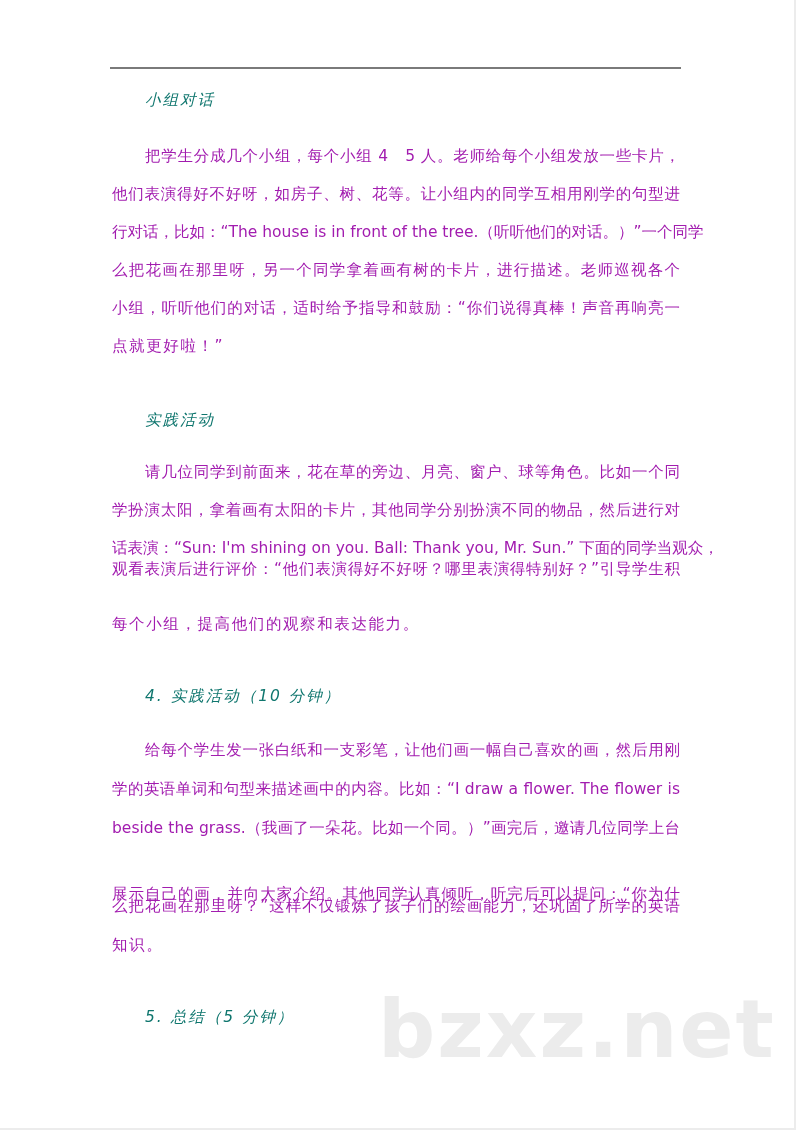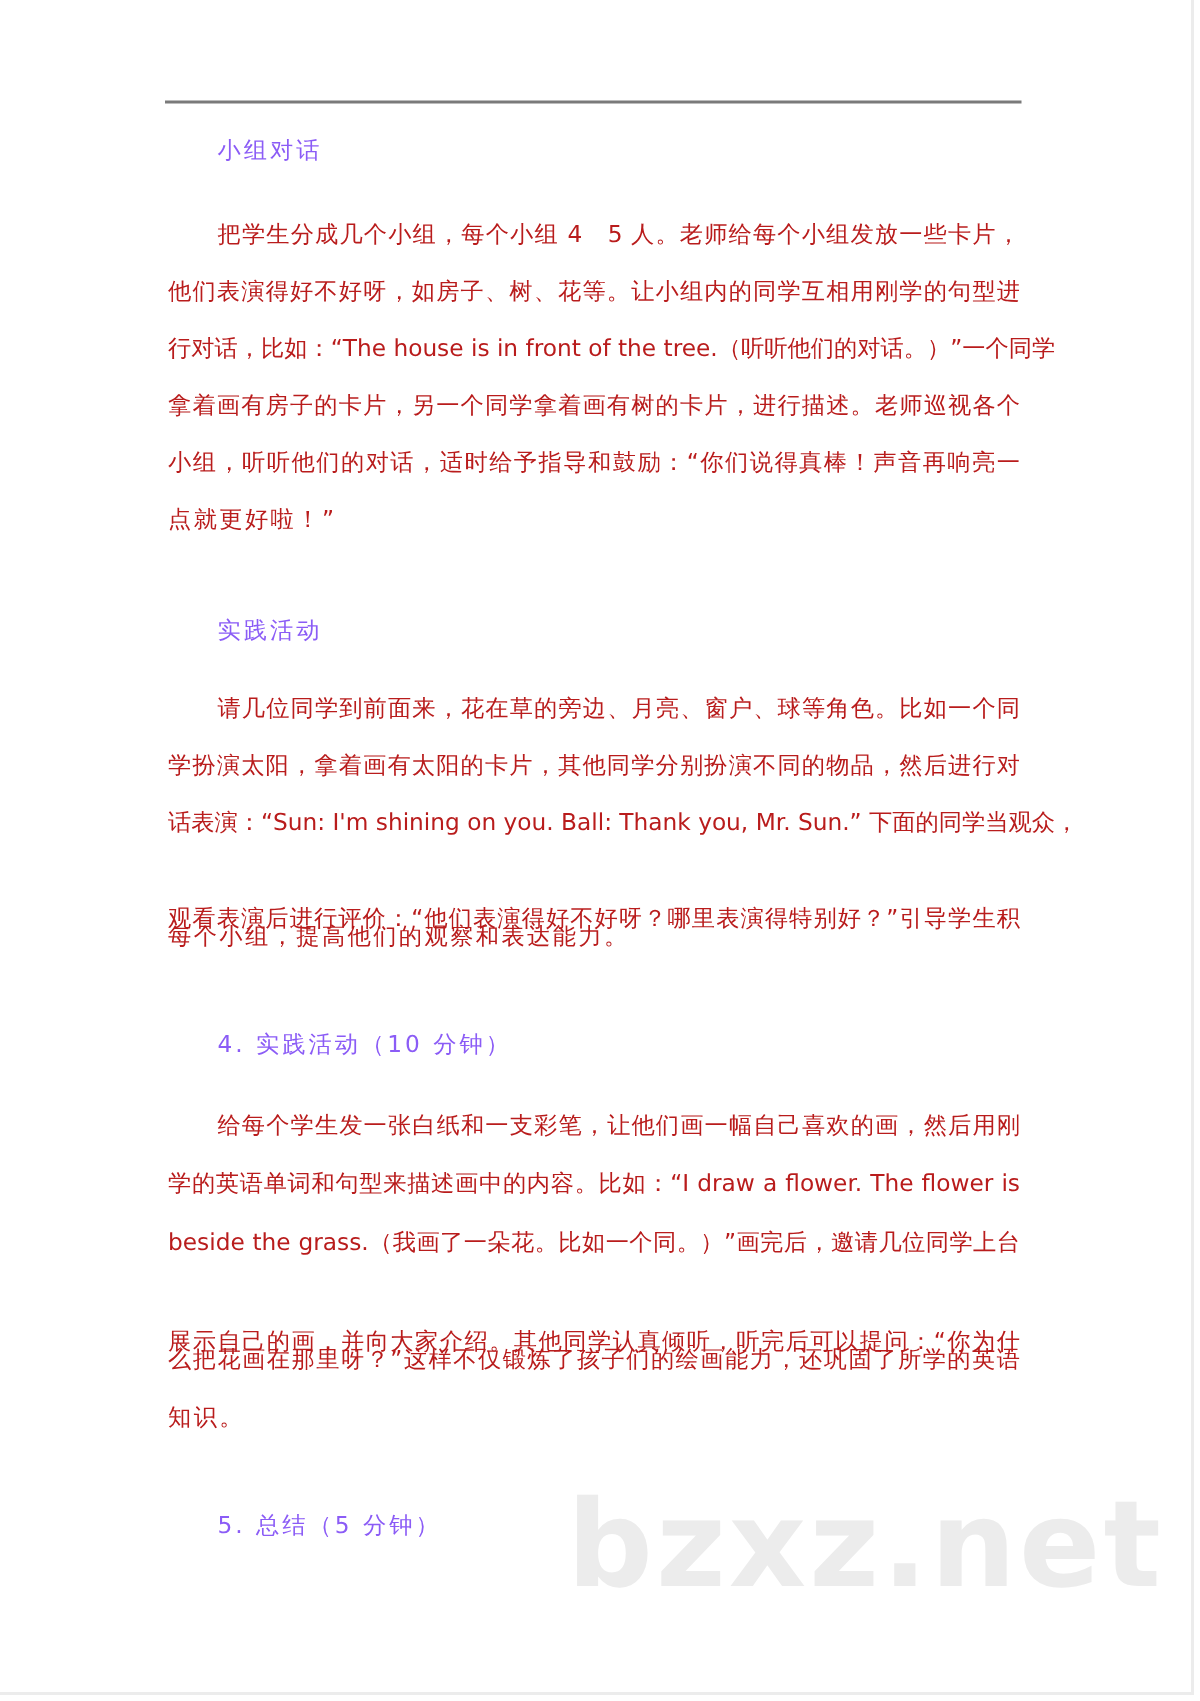--- a/index.html
+++ b/index.html
@@ -40,31 +40,32 @@
     }
     .line {
       position: absolute;
       left: 0;
       width: 568px;
       height: 24px;
       font-size: 15.5px;
       line-height: 24px;
       white-space: nowrap;
       letter-spacing: 1.6px;
-      color: #b91c1c;
+      color: #a21caf;
     }
     .line.justify {
       text-align: justify;
       text-align-last: justify;
       letter-spacing: 0;
     }
     .line.indent { left: 33px; width: 535px; }
     .heading {
-      color: #8b5cf6;
+      color: #0f766e;
       letter-spacing: 2px;
+      font-style: italic;
     }
     .watermark {
       position: absolute;
       left: 378px;
       top: 990px;
       font-family: "DejaVu Sans", sans-serif;
       font-weight: bold;
       font-size: 80px;
       line-height: 80px;
       color: #ececec;
@@ -76,29 +77,29 @@
 
 <div class="page">
   <div class="top-rule"></div>
 
   <div class="content">
 
     <div class="line indent heading" style="top:88px">小组对话</div>
     <div class="line indent justify" style="top:144px">把学生分成几个小组，每个小组 4　5 人。老师给每个小组发放一些卡片，</div>
     <div class="line justify" style="top:182px">他们表演得好不好呀，如房子、树、花等。让小组内的同学互相用刚学的句型进</div>
     <div class="line justify" style="top:220px">行对话，比如：“The house is in front of the tree.（听听他们的对话。）”一个同学</div>
-    <div class="line justify" style="top:258px">拿着画有房子的卡片，另一个同学拿着画有树的卡片，进行描述。老师巡视各个</div>
+    <div class="line justify" style="top:258px">么把花画在那里呀，另一个同学拿着画有树的卡片，进行描述。老师巡视各个</div>
     <div class="line justify" style="top:296px">小组，听听他们的对话，适时给予指导和鼓励：“你们说得真棒！声音再响亮一</div>
     <div class="line" style="top:334px">点就更好啦！”</div>
 
     <div class="line indent heading" style="top:408px">实践活动</div>
     <div class="line indent justify" style="top:460px">请几位同学到前面来，花在草的旁边、月亮、窗户、球等角色。比如一个同</div>
     <div class="line justify" style="top:498px">学扮演太阳，拿着画有太阳的卡片，其他同学分别扮演不同的物品，然后进行对</div>
     <div class="line justify" style="top:536px">话表演：“Sun: I'm shining on you. Ball: Thank you, Mr. Sun.” 下面的同学当观众，</div>
-    <div class="line justify" style="top:600px">观看表演后进行评价：“他们表演得好不好呀？哪里表演得特别好？”引导学生积</div>
+    <div class="line justify" style="top:557px">观看表演后进行评价：“他们表演得好不好呀？哪里表演得特别好？”引导学生积</div>
     <div class="line" style="top:612px">每个小组，提高他们的观察和表达能力。</div>
 
     <div class="line indent heading" style="top:684px">4. 实践活动（10 分钟）</div>
     <div class="line indent justify" style="top:738px">给每个学生发一张白纸和一支彩笔，让他们画一幅自己喜欢的画，然后用刚</div>
     <div class="line justify" style="top:777px">学的英语单词和句型来描述画中的内容。比如：“I draw a flower. The flower is</div>
     <div class="line justify" style="top:816px">beside the grass.（我画了一朵花。比如一个同。）”画完后，邀请几位同学上台</div>
     <div class="line justify" style="top:882px">展示自己的画，并向大家介绍。其他同学认真倾听，听完后可以提问：“你为什</div>
     <div class="line justify" style="top:894px">么把花画在那里呀？”这样不仅锻炼了孩子们的绘画能力，还巩固了所学的英语</div>
     <div class="line" style="top:933px">知识。</div>
 

